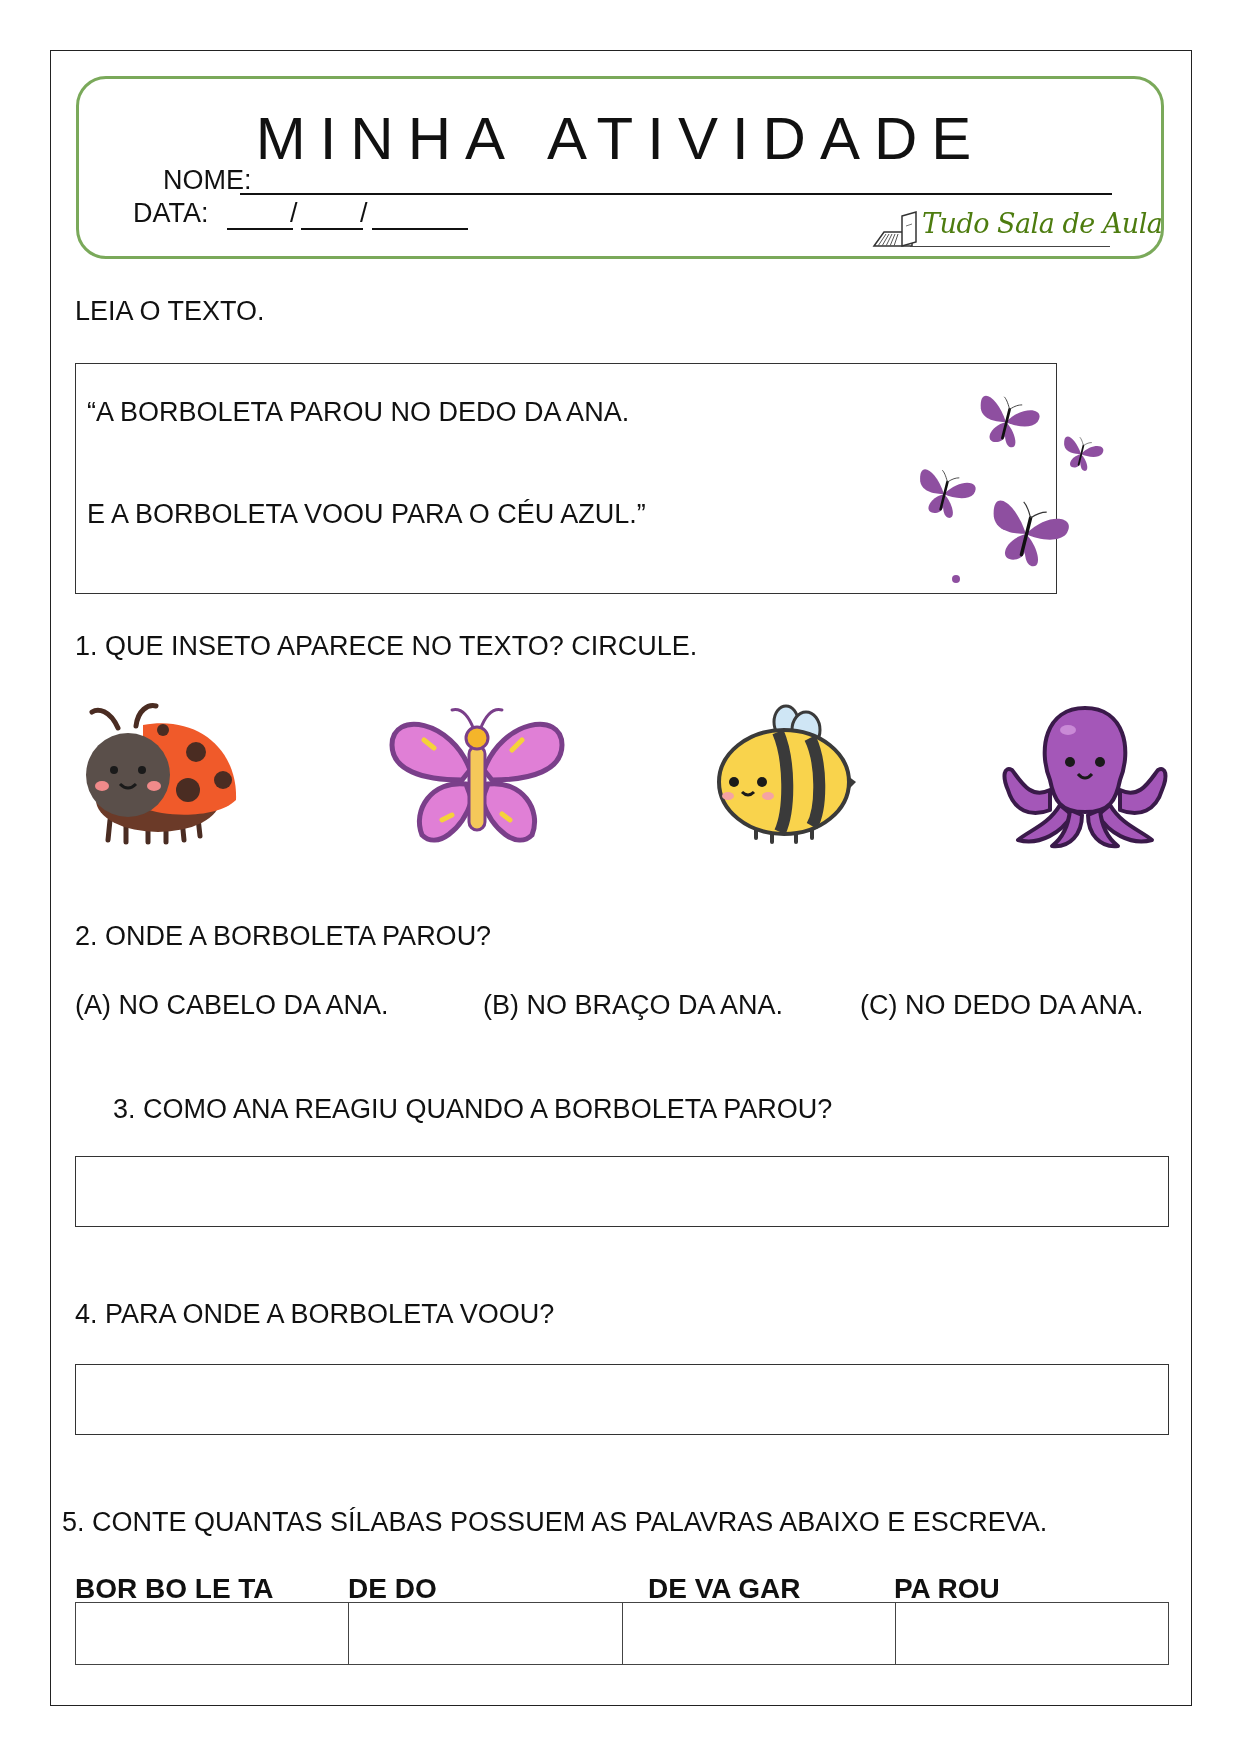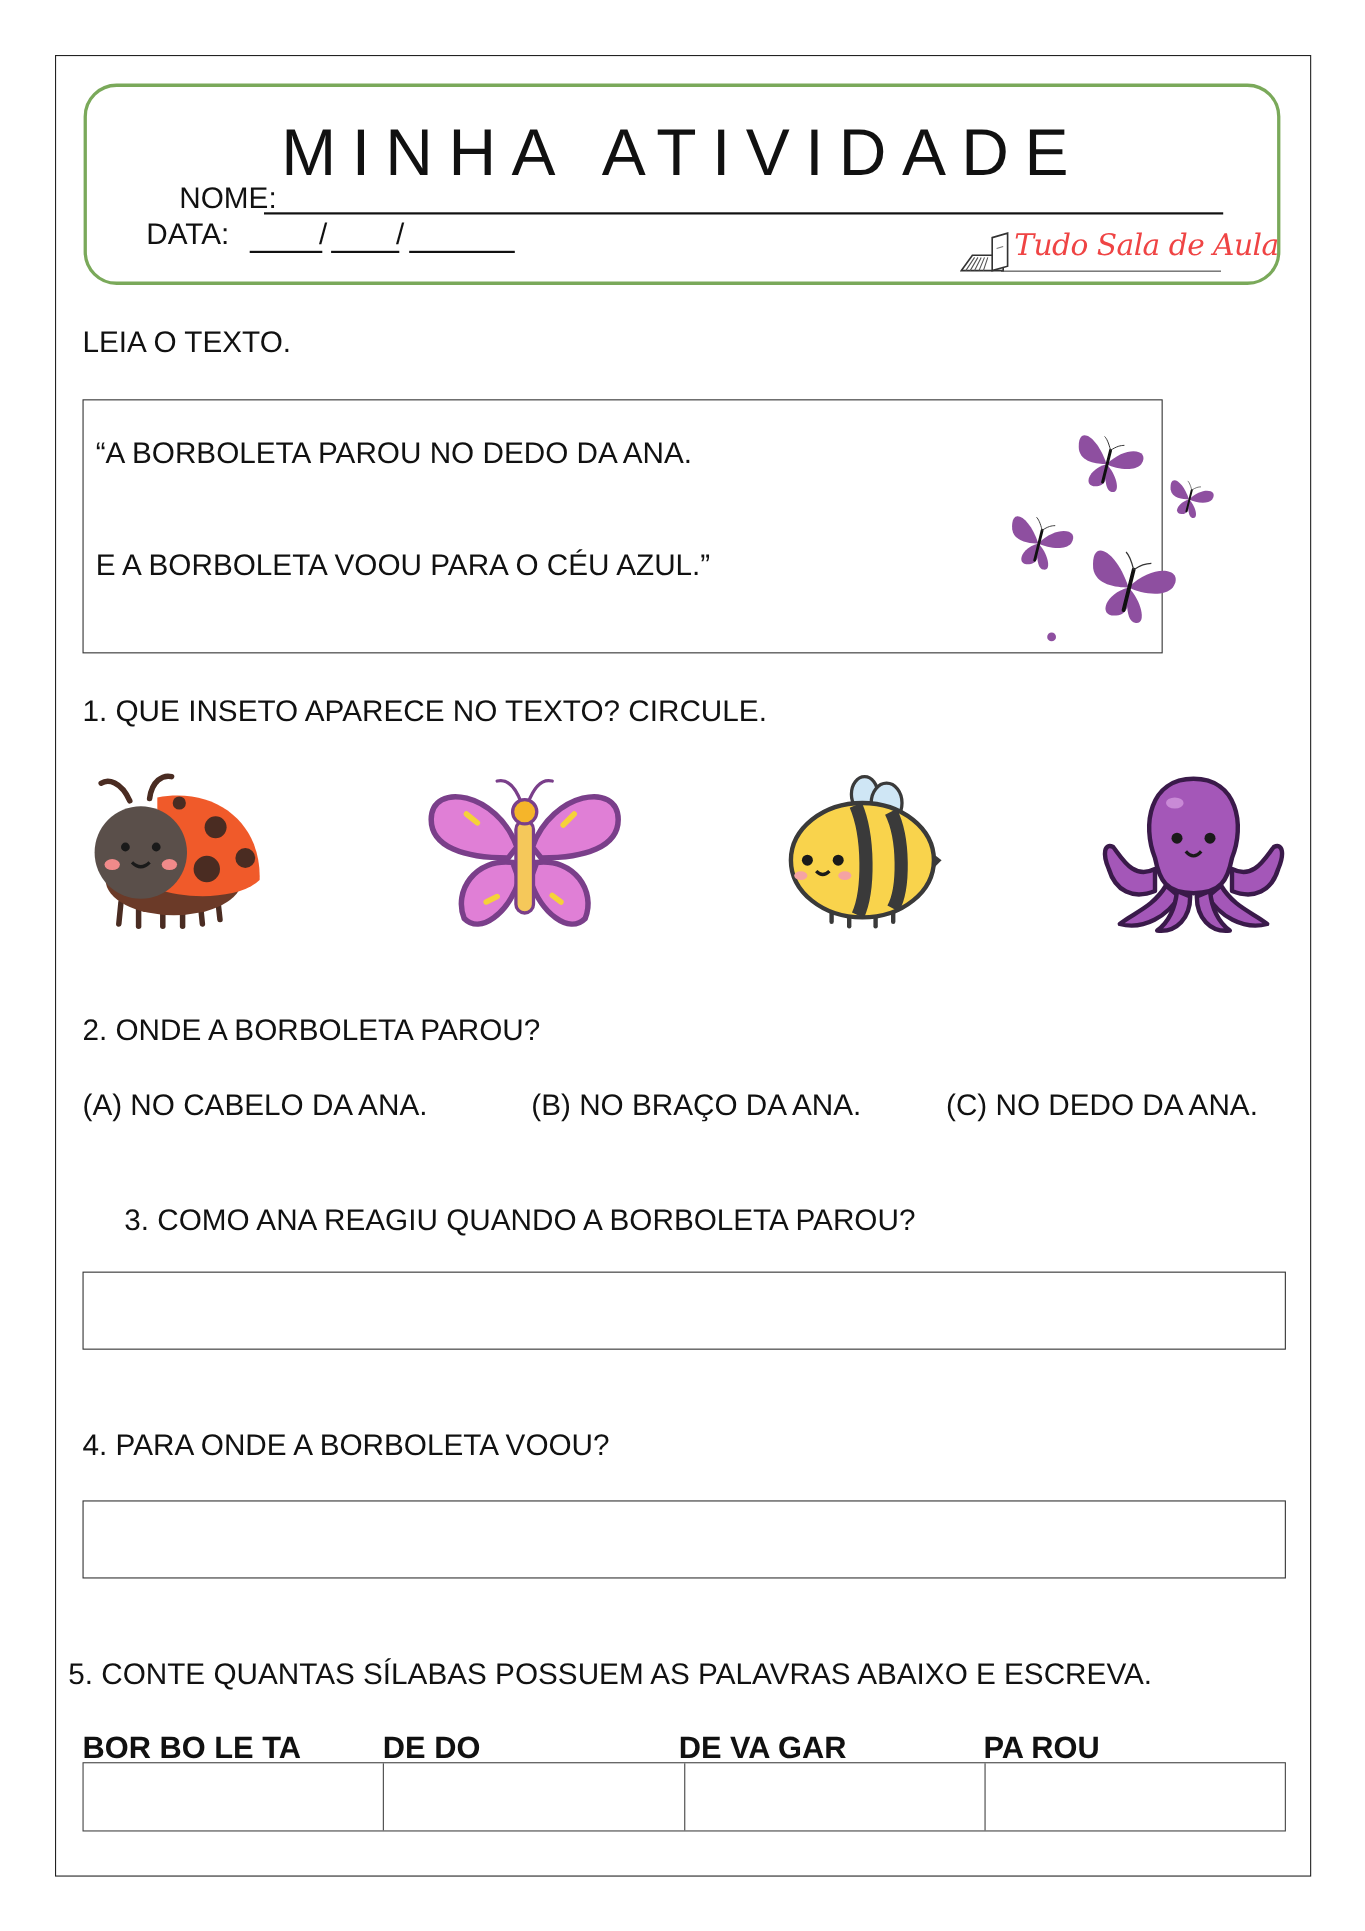--- a/index.html
+++ b/index.html
@@ -6,21 +6,21 @@
   body { width: 1241px; height: 1755px; position: relative; overflow: hidden;
          font-family: "Liberation Sans", sans-serif; color: #111; }
   .abs { position: absolute; }
   .outer { left: 50px; top: 50px; width: 1142px; height: 1656px; border: 1.5px solid #222; box-sizing: border-box; }
   .header-box { left: 76px; top: 76px; width: 1088px; height: 183px; border: 3px solid #7aa95a; border-radius: 30px; box-sizing: border-box; }
   .title { left: 0; width: 1241px; top: 104px; text-align: center; font-size: 60px; letter-spacing: 14px; font-weight: normal; }
   .title .gap { display: inline-block; width: 28px; }
   .lbl { font-size: 27px; }
   .line { border-bottom: 2.5px solid #111; }
   .logo { left: 872px; top: 208px; width: 240px; height: 42px; }
-  .logo-text { position: absolute; left: 50px; top: 0; font-family: "DejaVu Serif", serif; font-style: italic; font-size: 27px; color: #ef4444; white-space: nowrap; letter-spacing: -0.5px; }
+  .logo-text { position: absolute; left: 50px; top: 0; font-family: "DejaVu Serif", serif; font-style: italic; font-size: 27px; color: #4d7c0f; white-space: nowrap; letter-spacing: -0.5px; }
   .logo-underline { position: absolute; left: 38px; top: 38px; width: 200px; border-bottom: 1.5px solid #444; }
   .body-text { font-size: 27px; white-space: nowrap; }
   .box { border: 1.5px solid #333; box-sizing: border-box; }
   .reading-line { font-size: 27px; white-space: nowrap; }
   .insect { width: 170px; height: 150px; }
   .syl-head { font-size: 28px; font-weight: bold; text-align: left; white-space: nowrap; }
   .syl-table { left: 75px; top: 1602px; width: 1094px; height: 63px; display: flex; border: 1.5px solid #444; box-sizing: border-box; }
   .syl-cell { flex: 1; border-right: 1.5px solid #444; }
   .syl-cell:last-child { border-right: none; }
 </style>
@@ -166,20 +166,20 @@
 
 <div class="abs body-text" style="left:67px; top:1094px;margin-left:46px;">3. COMO ANA REAGIU QUANDO A BORBOLETA PAROU?</div>
 <div class="abs box" style="left:75px; top:1156px; width:1094px; height:71px;"></div>
 
 <div class="abs body-text" style="left:75px; top:1299px;">4. PARA ONDE A BORBOLETA VOOU?</div>
 <div class="abs box" style="left:75px; top:1364px; width:1094px; height:71px;"></div>
 
 <div class="abs body-text" style="left:62px; top:1507px;">5. CONTE QUANTAS SÍLABAS POSSUEM AS PALAVRAS ABAIXO E ESCREVA.</div>
 <div class="abs syl-head" style="left:75px; top:1573px; width:258px;">BOR BO LE TA</div>
 <div class="abs syl-head" style="left:348px; top:1573px; width:273px;">DE DO</div>
-<div class="abs syl-head" style="left:617px; top:1573px; width:273px;">DE VA GAR</div>
+<div class="abs syl-head" style="left:648px; top:1573px; width:273px;">DE VA GAR</div>
 <div class="abs syl-head" style="left:894px; top:1573px; width:250px;">PA ROU</div>
 <div class="abs syl-table">
   <div class="syl-cell"></div>
   <div class="syl-cell"></div>
   <div class="syl-cell"></div>
   <div class="syl-cell"></div>
 </div>
 
 </body></html>

